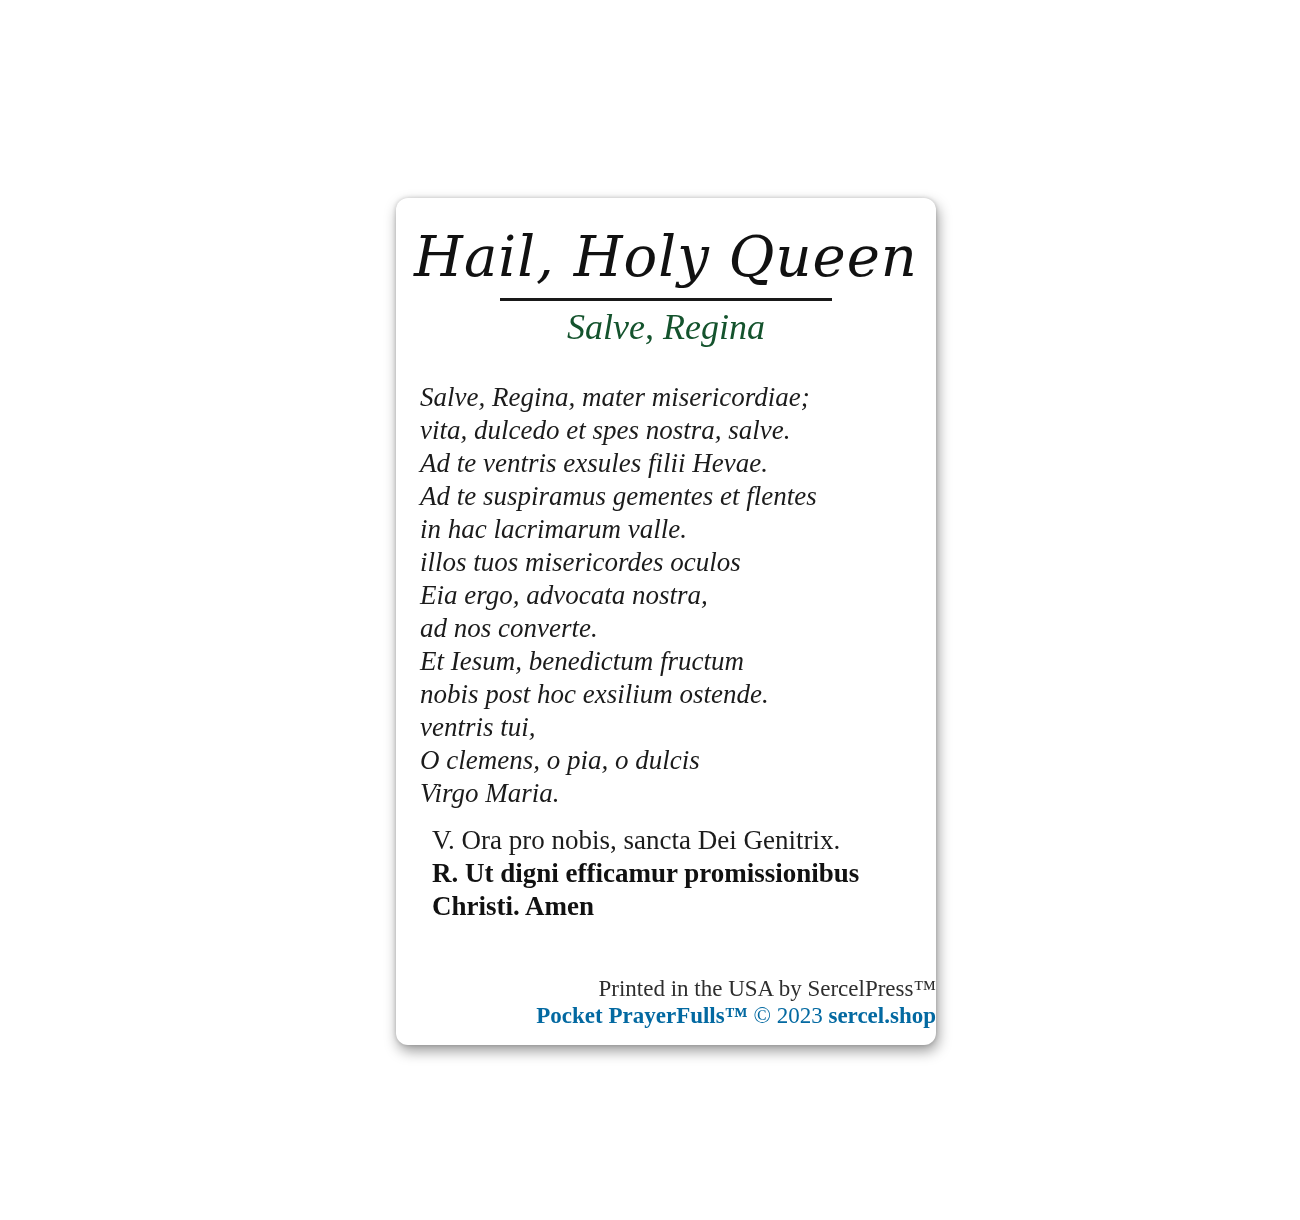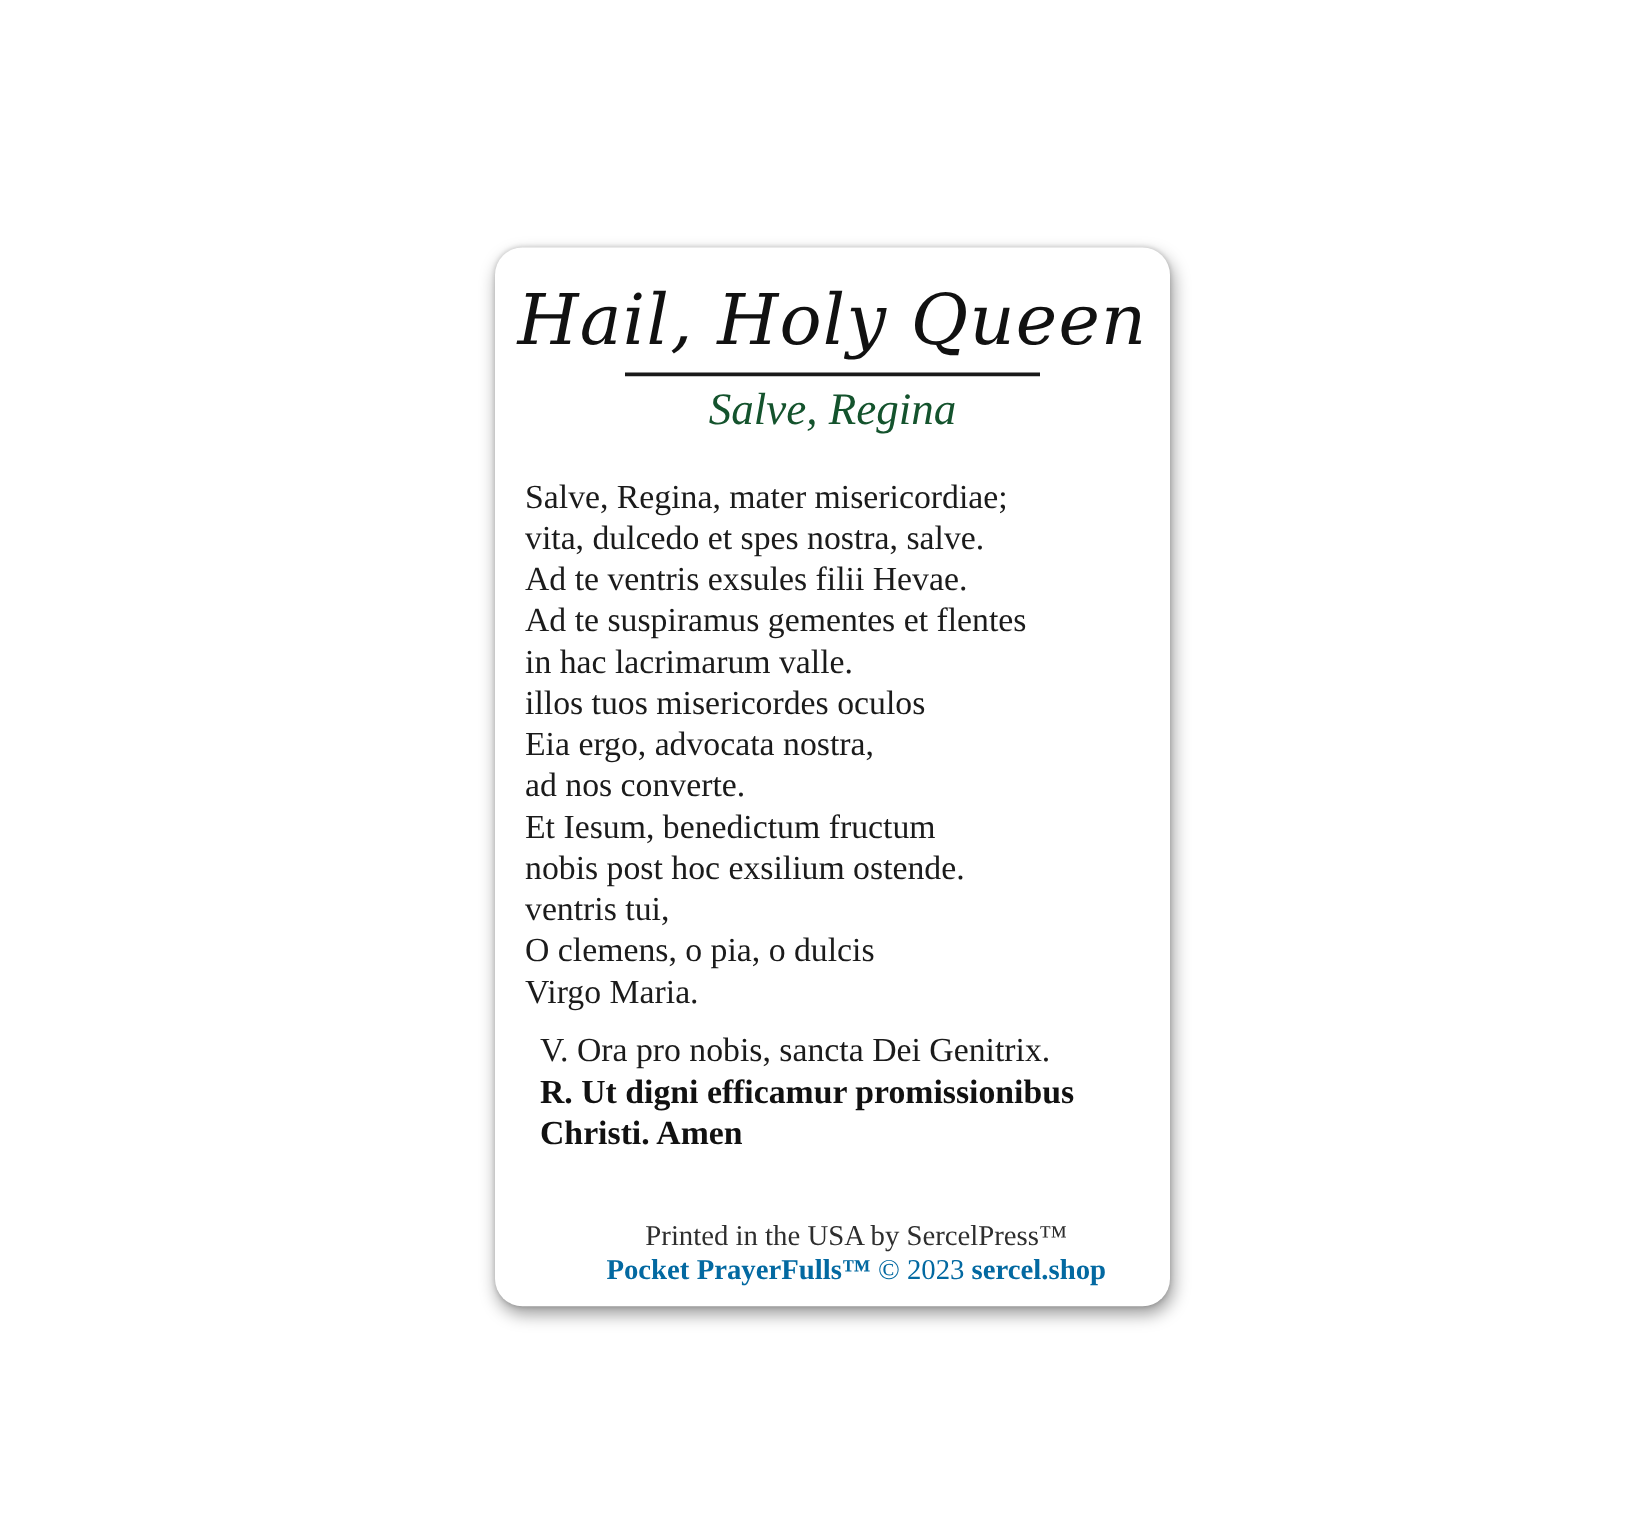--- a/index.html
+++ b/index.html
@@ -17,21 +17,21 @@
     background: #ffffff;
     overflow: hidden;
   }
   .card {
     position: absolute;
     left: 396px;
     top: 198px;
     width: 540px;
     height: 847px;
     background: #ffffff;
-    border-radius: 22px;
+    border-radius: 12px;
     box-shadow: 2px 6px 14px rgba(0,0,0,0.40), 0 0 4px rgba(0,0,0,0.18);
     box-sizing: border-box;
     color: #1b1b1b;
   }
   .card-header {
     text-align: center;
     padding-top: 18px;
   }
   .card-title {
     font-family: "DejaVu Serif", serif;
@@ -56,20 +56,21 @@
     font-weight: 500;
     font-size: 36px;
     line-height: 52px;
     color: #14532d;
     white-space: nowrap;
   }
   .prayer-block {
     margin-top: 28px;
     padding-left: 24px;
     padding-right: 16px;
+    font-style: italic;
   }
   .prayer-line {
     font-size: 27px;
     line-height: 33px;
     white-space: nowrap;
     color: #1b1b1b;
   }
   .versicle-block {
     margin-top: 14px;
     padding-left: 36px;
@@ -83,21 +84,21 @@
   }
   .versicle-line.bold {
     font-weight: bold;
     color: #111111;
   }
   .card-footer {
     position: absolute;
     left: 0;
     right: 0;
     bottom: 16px;
-    text-align: center;
+    text-align: right;
     padding-left: 38px;
   }
   .footer-printed {
     font-size: 23px;
     line-height: 26px;
     color: #2e2e2e;
     white-space: nowrap;
   }
   .footer-brandline {
     font-size: 23px;

